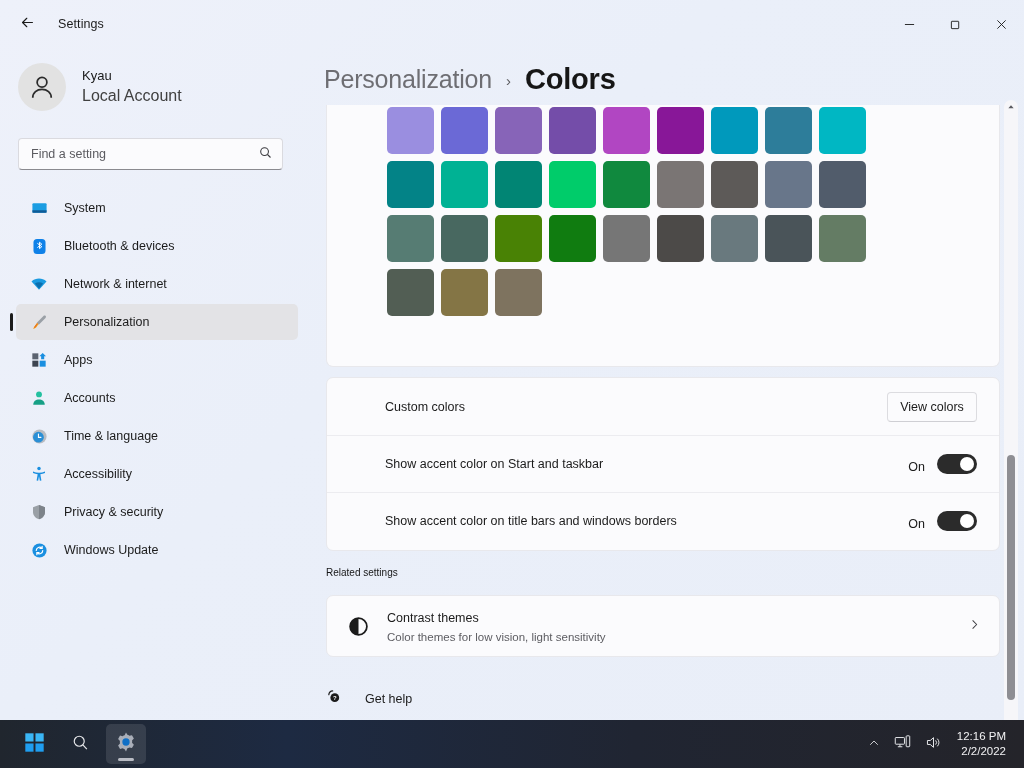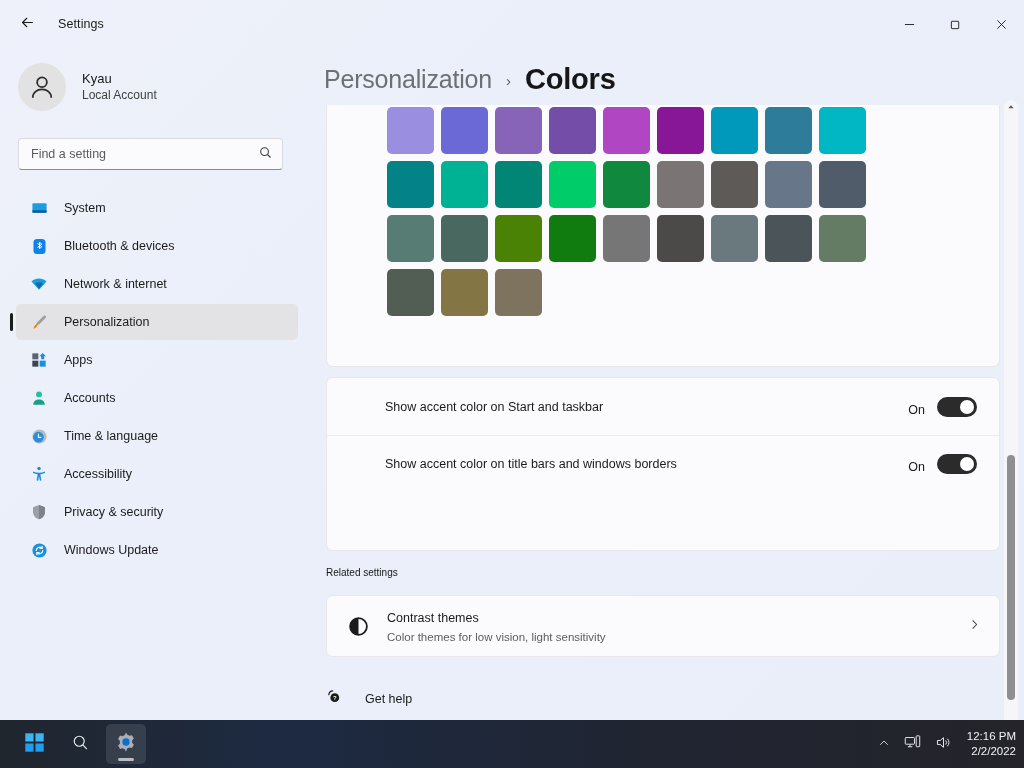--- a/index.html
+++ b/index.html
@@ -45,21 +45,21 @@
   .profile {
     display: flex; align-items: center; margin: 8px 0 0 18px; height: 62px;
     cursor: pointer; border-radius: 6px; padding-right: 10px;
   }
   .avatar {
     width: 48px; height: 48px; border-radius: 50%; background: #e2e2e2;
     display: flex; align-items: center; justify-content: center; flex: none;
   }
   .profile-text { margin-left: 16px; line-height: 1.25; }
   .profile-name { font-size: 13px; font-weight: normal; color: #191919; }
-  .profile-sub { font-size: 12px; color: #404040; margin-top: 1px; }
+  .profile-sub { font-size: 16px; color: #404040; margin-top: 1px; }
 
   .searchwrap {
     margin: 20px 0 0 18px; width: 265px; height: 32px;
     background: #fbfbfd; border: 1px solid #dadadf; border-bottom: 1px solid #8a8a8f;
     border-radius: 4px; display: flex; align-items: center; padding: 0 9px 0 12px;
   }
   .searchwrap input {
     flex: 1; border: none; outline: none; background: transparent;
     font-family: "Liberation Sans", sans-serif; font-size: 12.5px; color: #8b5cf6;
   }
@@ -194,21 +194,21 @@
     width: 40px; height: 40px; border-radius: 5px; position: relative;
     display: flex; align-items: center; justify-content: center; cursor: pointer;
   }
   .tb-btn.active { background: rgba(255,255,255,0.11); }
   .tb-btn.active::after {
     content: ""; position: absolute; bottom: 3px; left: 50%;
     transform: translateX(-50%); width: 16px; height: 3px;
     border-radius: 2px; background: #b9bcc4;
   }
   .tb-right {
-    margin-left: auto; display: flex; align-items: center; gap: 0; 
+    margin-left: auto; display: flex; align-items: center; gap: 0; margin-right: 10px;
   }
   .tray-btn {
     height: 34px; padding: 0 7px; border-radius: 4px; display: flex;
     align-items: center; justify-content: center; cursor: pointer;
   }
   .clock {
     text-align: right; color: #f2f2f4; font-size: 11.5px; line-height: 1.28;
     padding: 0 8px; cursor: pointer; border-radius: 4px;
   }
 </style>
@@ -468,20 +468,26 @@
             <div class="swatch">
               <i style="background: rgb(132, 117, 69);"></i>
             </div>
             <div class="swatch">
               <i style="background: rgb(126, 115, 95);"></i>
             </div>
           </div>
       </div>
 
       <div class="card rows-card">
+        <div class="row">
+          <span class="row-label">Custom colors</span>
+          <div class="row-right">
+            <button class="btn">View colors</button>
+          </div>
+        </div>
         <div class="row">
           <span class="row-label">Show accent color on Start and taskbar</span>
           <div class="row-right togwrap">
             <span class="togstate">On</span>
             <div class="toggle">
                 <div class="knob"></div>
               </div>
           </div>
         </div>
         <div class="row">

